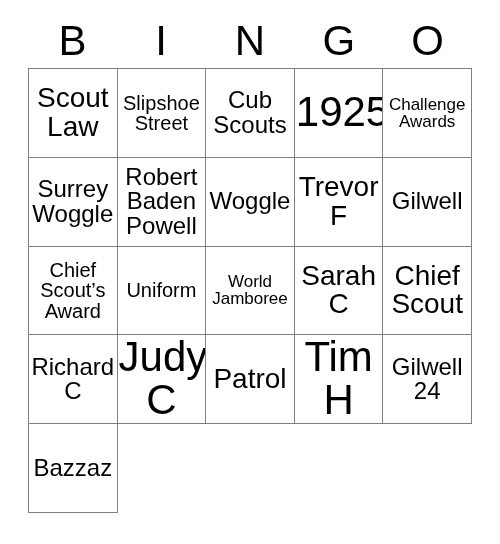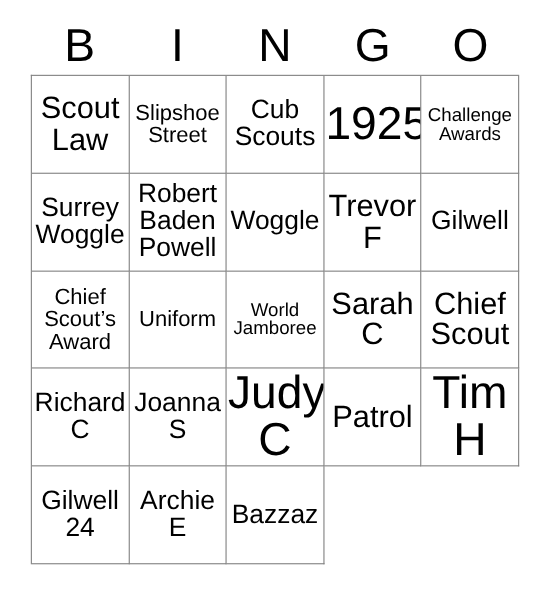--- a/index.html
+++ b/index.html
@@ -152,42 +152,34 @@
 C</span>
       </div>
     <div class="cell sz-lg">
         <span class="cell-text">Chief
 Scout</span>
       </div>
     <div class="cell sz-md">
         <span class="cell-text">Richard
 C</span>
       </div>
-    <div class="cell sz-md">
-        <span class="cell-text">Joanna
-S</span>
-      </div>
     <div class="cell sz-xl">
         <span class="cell-text">Judy
 C</span>
       </div>
 
     <div class="cell sz-lg">
         <span class="cell-text">Patrol</span>
       </div>
     <div class="cell sz-xl">
         <span class="cell-text">Tim
 H</span>
       </div>
     <div class="cell sz-md">
         <span class="cell-text">Gilwell
 24</span>
       </div>
     <div class="cell sz-md">
-        <span class="cell-text">Archie
-E</span>
-      </div>
-    <div class="cell sz-md">
         <span class="cell-text">Bazzaz</span>
       </div>
 
   </div>
 </div>
 
 </body></html>

